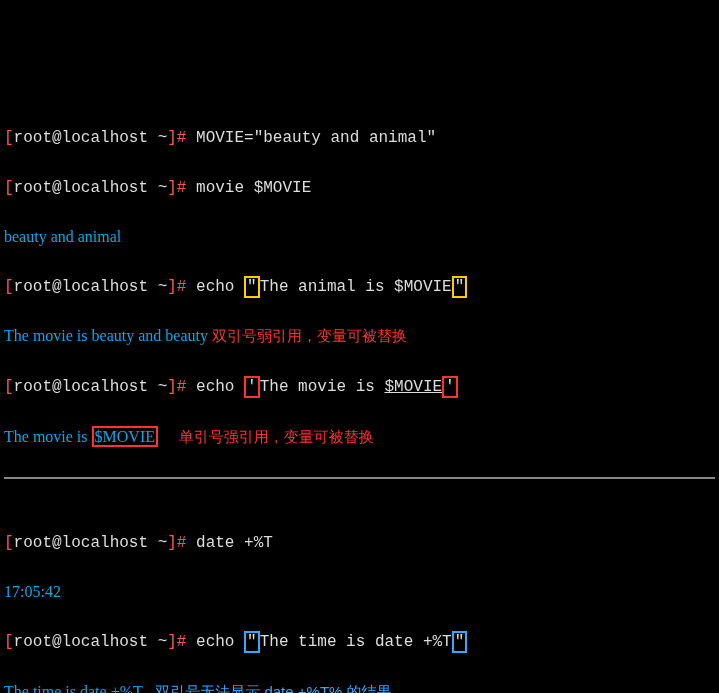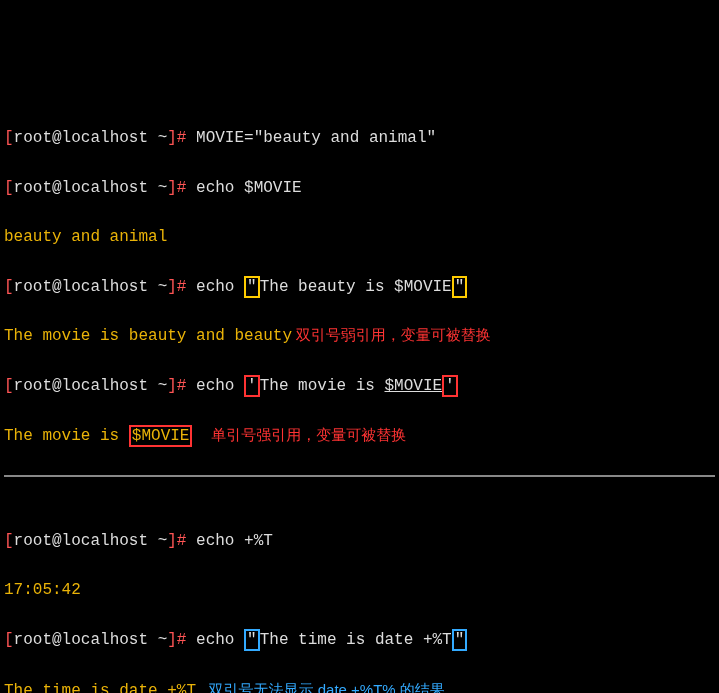--- a/index.html
+++ b/index.html
@@ -10,47 +10,47 @@
   line-height: 1.55;
   color: #ccc;
   width: 719px;
   padding: 2px 4px;
   white-space: pre;
 }
 .line { display: block; }
 .prompt-br { color: #ff5555; }
 .prompt { color: #ddd; }
 .cmd { color: #ddd; }
-.out { color: #eab308; }
+.out { color: #0ea5e9; font-family: Liberation Serif, serif; }
 
 .hl-yellow { border: 2px solid #ffcc00; padding: 0 1px; }
 .hl-red { border: 2px solid #ff3333; padding: 0 1px; }
 .hl-blue { border: 2px solid #33aaff; padding: 0 1px; }
 
-.note-red { color: #ff3333; font-family: Liberation Serif, serif; font-size: 15px; }
+.note-red { color: #ff3333; font-family: Liberation Sans, sans-serif; font-size: 15px; }
 .note-blue { color: #33aaff; font-family: "Microsoft YaHei", sans-serif; font-size: 15px; }
 
 hr.sep { border: none; border-top: 2px solid #888; margin: 2px 0; }
 </style>
 </head>
 <body>
 
 
 
 
 <span class="line"><span class="prompt-br">[</span><span class="prompt">root@localhost ~</span><span class="prompt-br">]# </span><span class="cmd">MOVIE="beauty and animal"</span></span>
-<span class="line"><span class="prompt-br">[</span><span class="prompt">root@localhost ~</span><span class="prompt-br">]# </span><span class="cmd">echo $MOVIE</span></span>
+<span class="line"><span class="prompt-br">[</span><span class="prompt">root@localhost ~</span><span class="prompt-br">]# </span><span class="cmd">movie $MOVIE</span></span>
 <span class="line out">beauty and animal</span>
-<span class="line"><span class="prompt-br">[</span><span class="prompt">root@localhost ~</span><span class="prompt-br">]# </span><span class="cmd">echo </span><span class="cmd hl-yellow">"</span><span class="cmd">The beauty is $MOVIE</span><span class="cmd hl-yellow">"</span></span>
+<span class="line"><span class="prompt-br">[</span><span class="prompt">root@localhost ~</span><span class="prompt-br">]# </span><span class="cmd">echo </span><span class="cmd hl-yellow">"</span><span class="cmd">The animal is $MOVIE</span><span class="cmd hl-yellow">"</span></span>
 <span class="line"><span class="out">The movie is beauty and beauty</span><span class="note-red"> 双引号弱引用，变量可被替换</span></span>
 <span class="line"><span class="prompt-br">[</span><span class="prompt">root@localhost ~</span><span class="prompt-br">]# </span><span class="cmd">echo </span><span class="cmd hl-red">'</span><span class="cmd">The movie is </span><span class="cmd" style="text-decoration:underline">$MOVIE</span><span class="cmd hl-red">'</span></span>
 <span class="line"><span class="out">The movie is </span><span class="out hl-red">$MOVIE</span><span class="note-red">     单引号强引用，变量可被替换</span></span>
 <hr class="sep">
 
-<span class="line"><span class="prompt-br">[</span><span class="prompt">root@localhost ~</span><span class="prompt-br">]# </span><span class="cmd">echo +%T</span></span>
+<span class="line"><span class="prompt-br">[</span><span class="prompt">root@localhost ~</span><span class="prompt-br">]# </span><span class="cmd">date +%T</span></span>
 <span class="line out">17:05:42</span>
 <span class="line"><span class="prompt-br">[</span><span class="prompt">root@localhost ~</span><span class="prompt-br">]# </span><span class="cmd">echo </span><span class="cmd hl-blue">"</span><span class="cmd">The time is date +%T</span><span class="cmd hl-blue">"</span></span>
 <span class="line"><span class="out">The time is date +%T</span><span class="note-blue">   双引号无法显示 date +%T% 的结果</span></span>
 
 
 
 
 
 
 

